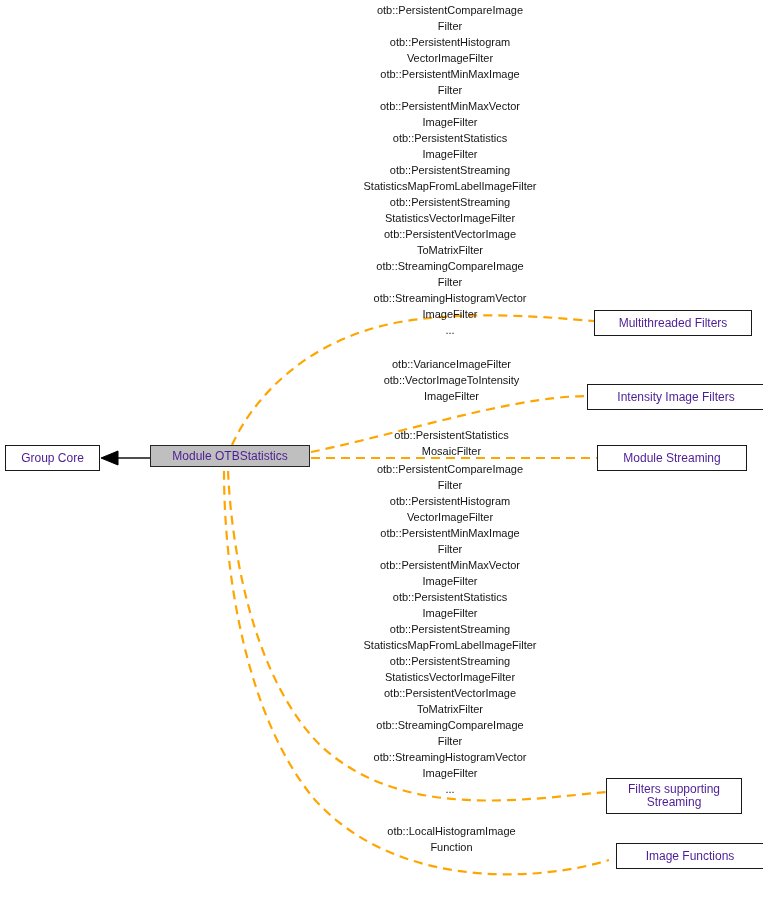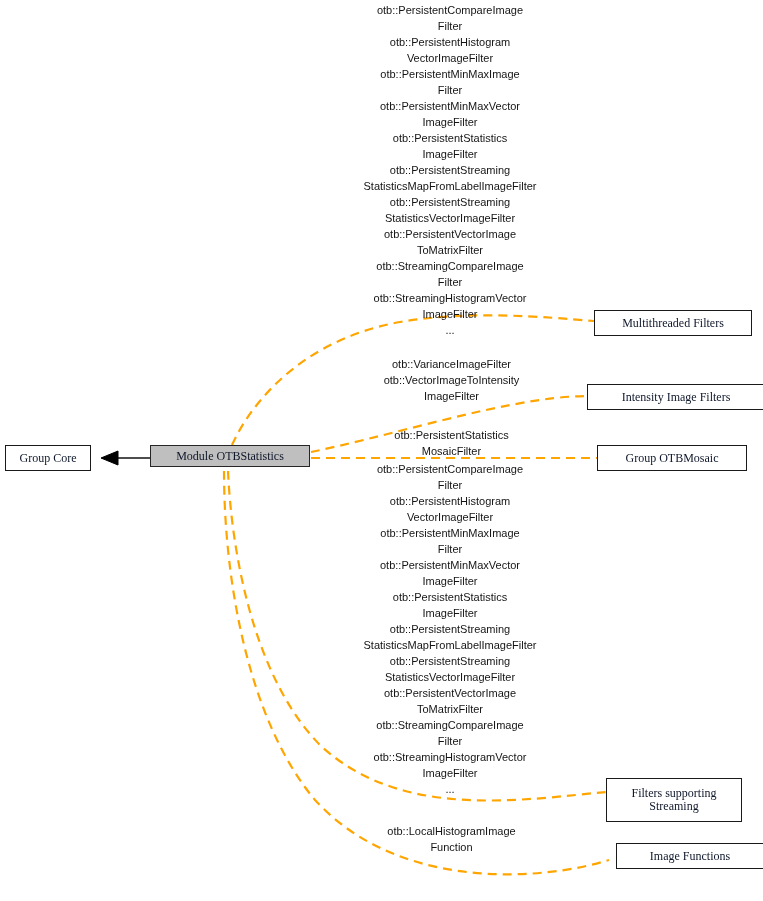--- a/index.html
+++ b/index.html
@@ -21,30 +21,29 @@
     left: 0;
     top: 0;
     width: 763px;
     height: 901px;
   }
   .node {
     position: absolute;
     box-sizing: border-box;
     border: 1px solid #1a1a1a;
     background: #ffffff;
-    color: #0f172a;
+    color: #4c1d95;
     font-size: 12px;
     line-height: 13px;
     display: flex;
     align-items: center;
     justify-content: center;
     text-align: center;
     white-space: pre-line;
     z-index: 3;
-    font-family: Liberation Serif, serif;
   }
   .node.highlight {
     background: #bfbfbf;
     border: 1px solid #262626;
   }
   .edge-label {
     position: absolute;
     font-size: 11px;
     line-height: 16px;
     color: #141414;
@@ -121,28 +120,28 @@
 ToMatrixFilter
 otb::StreamingCompareImage
 Filter
 otb::StreamingHistogramVector
 ImageFilter
 ...</div>
 
   <div class="edge-label" style="left:341px; top:823px; width:221px;">otb::LocalHistogramImage
 Function</div>
 
-  <div class="node" style="left:5px; top:445px; width:86px; height:26px;">Group Core</div>
+  <div class="node" style="left:5px; top:445px; width:95px; height:26px;">Group Core</div>
 
   <div class="node highlight" style="left:150px; top:445px; width:160px; height:22px;">Module OTBStatistics</div>
 
   <div class="node" style="left:594px; top:310px; width:158px; height:26px;">Multithreaded Filters</div>
 
   <div class="node" style="left:587px; top:384px; width:178px; height:26px;">Intensity Image Filters</div>
 
-  <div class="node" style="left:597px; top:445px; width:150px; height:26px;">Group OTBMosaic</div>
+  <div class="node" style="left:597px; top:445px; width:150px; height:26px;">Module Streaming</div>
 
-  <div class="node" style="left:606px; top:778px; width:136px; height:44px;">Filters supporting
+  <div class="node" style="left:606px; top:778px; width:136px; height:36px;">Filters supporting
 Streaming</div>
 
   <div class="node" style="left:616px; top:843px; width:148px; height:26px;">Image Functions</div>
 
 </div>
 
 </body></html>

